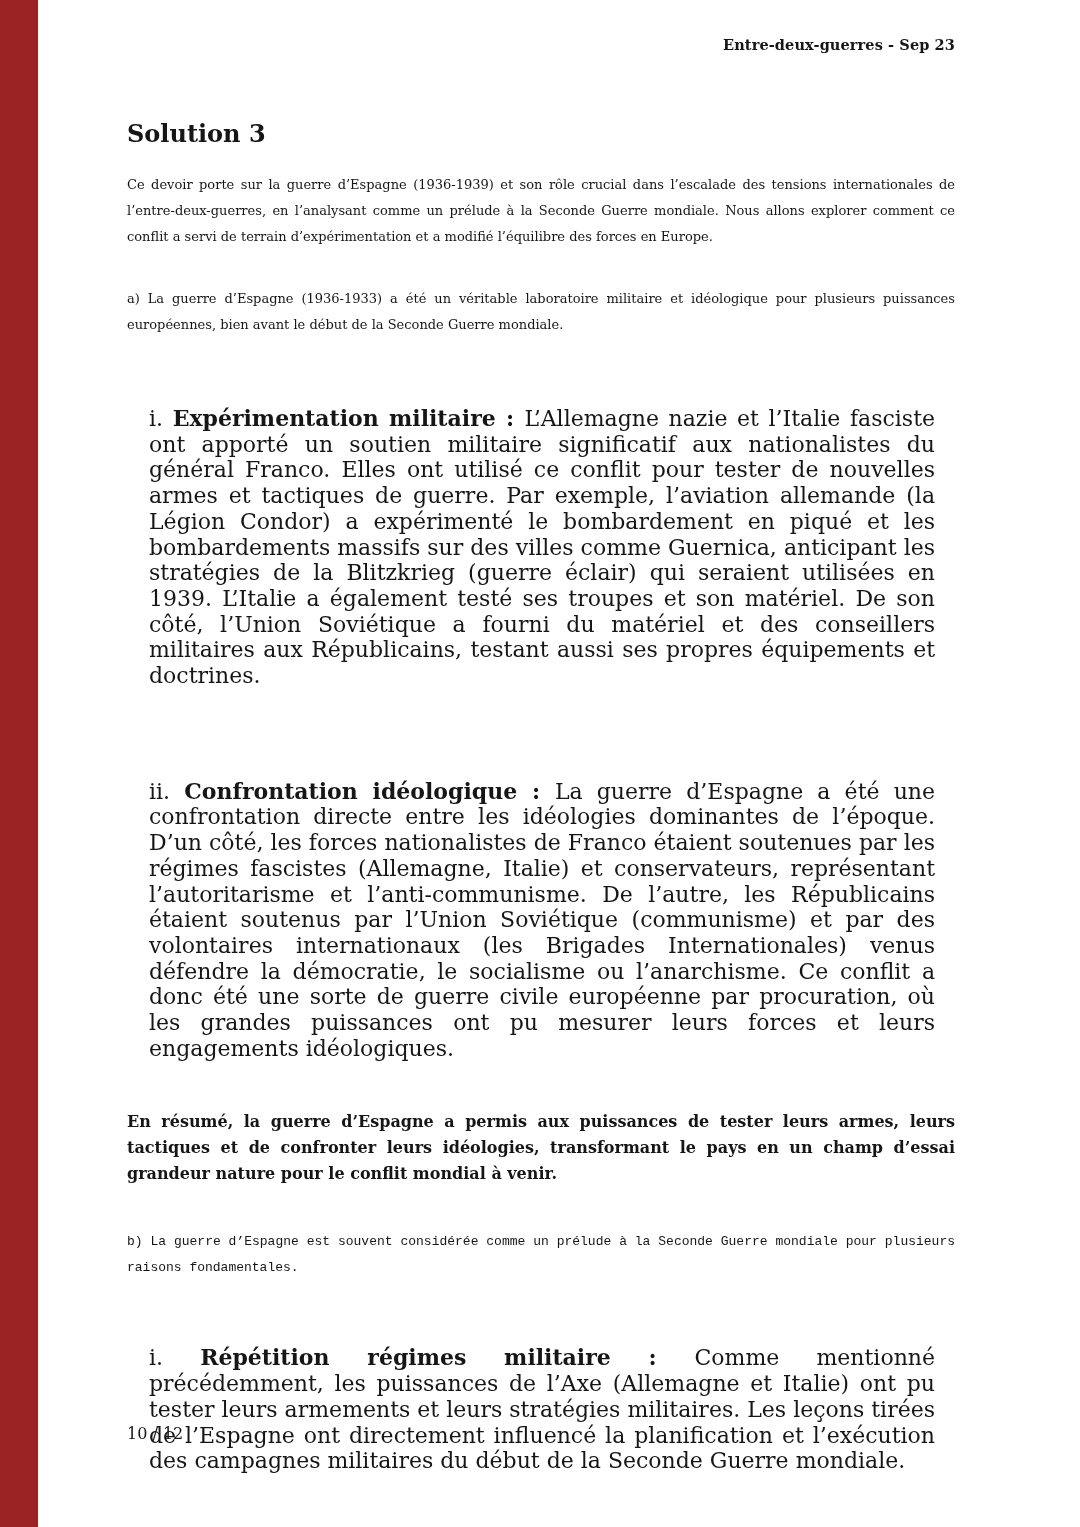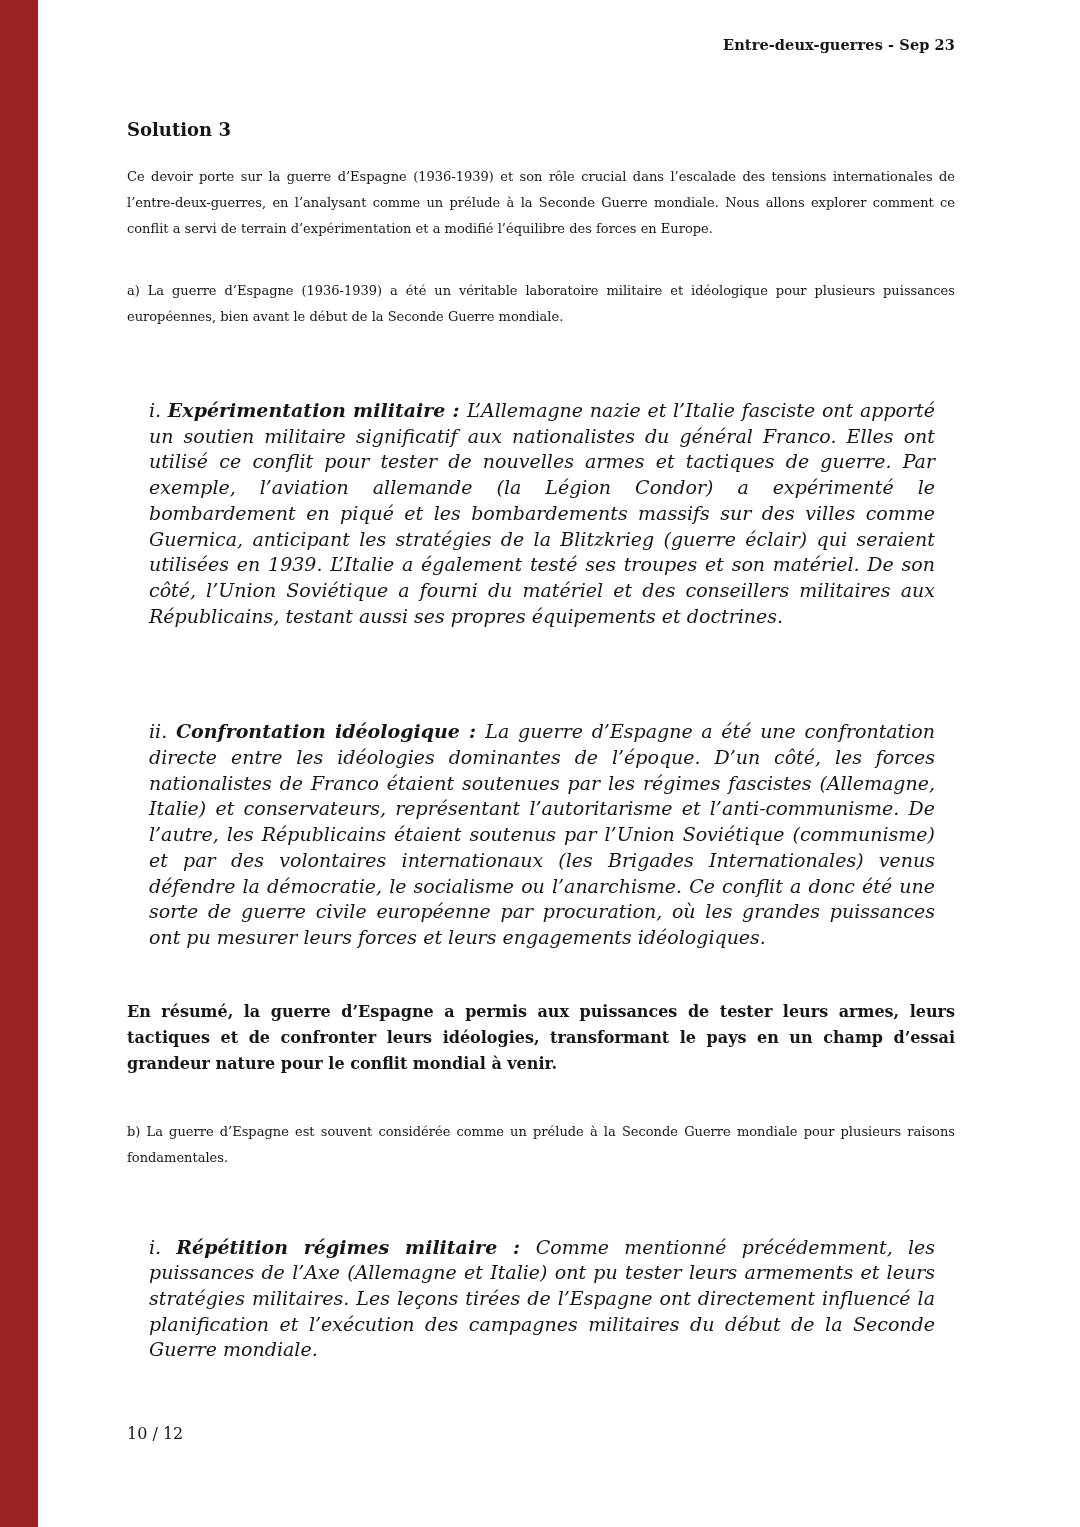--- a/index.html
+++ b/index.html
@@ -32,40 +32,39 @@
   }
   .header {
     padding-top: 36px;
     text-align: right;
     font-size: 14.5px;
     font-weight: bold;
     letter-spacing: 0.1px;
   }
   .title {
     margin-top: 66px;
-    font-size: 18px;
+    font-size: 24px;
     font-weight: bold;
   }
   .para {
     font-size: 13px;
     line-height: 26px;
     text-align: justify;
     hyphens: auto;
   }
   .intro   { margin-top: 24px; }
   .para-a  { margin-top: 36px; }
-  .para-b  { margin-top: 42px; }
+  .para-b  { margin-top: 42px; font-family: Liberation Mono, monospace; }
   .item {
-    font-size: 19px;
+    font-size: 22px;
     line-height: 25.7px;
     text-align: justify;
     hyphens: auto;
     margin-left: 22px;
     margin-right: 20px;
-    font-style: italic;
   }
   .item-a1 { margin-top: 68px; }
   .item-a2 { margin-top: 90px; }
   .item-b1 { margin-top: 64px; }
   .summary {
     margin-top: 48px;
     font-size: 16px;
     line-height: 26px;
     font-weight: bold;
     text-align: justify;
@@ -88,21 +87,21 @@
   <div class="edge-bar" style="background: rgb(155, 35, 35);"></div>
 
   <div class="content">
 
     <div class="header">Entre-deux-guerres - Sep 23</div>
 
     <h1 class="title">Solution 3</h1>
 
     <p class="para intro">Ce devoir porte sur la guerre d’Espagne (1936-1939) et son rôle crucial dans l’escalade des tensions internationales de l’entre-deux-guerres, en l’analysant comme un prélude à la Seconde Guerre mondiale. Nous allons explorer comment ce conflit a servi de terrain d’expérimentation et a modifié l’équilibre des forces en Europe.</p>
 
-    <p class="para para-a">a) La guerre d’Espagne (1936-1939) a été un véritable laboratoire militaire et idéologique pour plusieurs puissances européennes, bien avant le début de la Seconde Guerre mondiale.</p>
+    <p class="para para-a">a) La guerre d’Espagne (1936-1933) a été un véritable laboratoire militaire et idéologique pour plusieurs puissances européennes, bien avant le début de la Seconde Guerre mondiale.</p>
 
     <p class="item item-a1"><span>i. </span><b>Expérimentation militaire : </b><span>L’Allemagne nazie et l’Italie fasciste ont apporté un soutien militaire significatif aux nationalistes du général Franco. Elles ont utilisé ce conflit pour tester de nouvelles armes et tactiques de guerre. Par exemple, l’aviation allemande (la Légion Condor) a expérimenté le bombardement en piqué et les bombardements massifs sur des villes comme Guernica, anticipant les stratégies de la Blitzkrieg (guerre éclair) qui seraient utilisées en 1939. L’Italie a également testé ses troupes et son matériel. De son côté, l’Union Soviétique a fourni du matériel et des conseillers militaires aux Républicains, testant aussi ses propres équipements et doctrines.</span></p>
 
     <p class="item item-a2"><span>ii. </span><b>Confrontation idéologique : </b><span>La guerre d’Espagne a été une confrontation directe entre les idéologies dominantes de l’époque. D’un côté, les forces nationalistes de Franco étaient soutenues par les régimes fascistes (Allemagne, Italie) et conservateurs, représentant l’autoritarisme et l’anti-communisme. De l’autre, les Républicains étaient soutenus par l’Union Soviétique (communisme) et par des volontaires internationaux (les Brigades Internationales) venus défendre la démocratie, le socialisme ou l’anarchisme. Ce conflit a donc été une sorte de guerre civile européenne par procuration, où les grandes puissances ont pu mesurer leurs forces et leurs engagements idéologiques.</span></p>
 
     <p class="summary">En résumé, la guerre d’Espagne a permis aux puissances de tester leurs armes, leurs tactiques et de confronter leurs idéologies, transformant le pays en un champ d’essai grandeur nature pour le conflit mondial à venir.</p>
 
     <p class="para para-b">b) La guerre d’Espagne est souvent considérée comme un prélude à la Seconde Guerre mondiale pour plusieurs raisons fondamentales.</p>
 
     <p class="item item-b1"><span>i. </span><b>Répétition régimes militaire : </b><span>Comme mentionné précédemment, les puissances de l’Axe (Allemagne et Italie) ont pu tester leurs armements et leurs stratégies militaires. Les leçons tirées de l’Espagne ont directement influencé la planification et l’exécution des campagnes militaires du début de la Seconde Guerre mondiale.</span></p>

